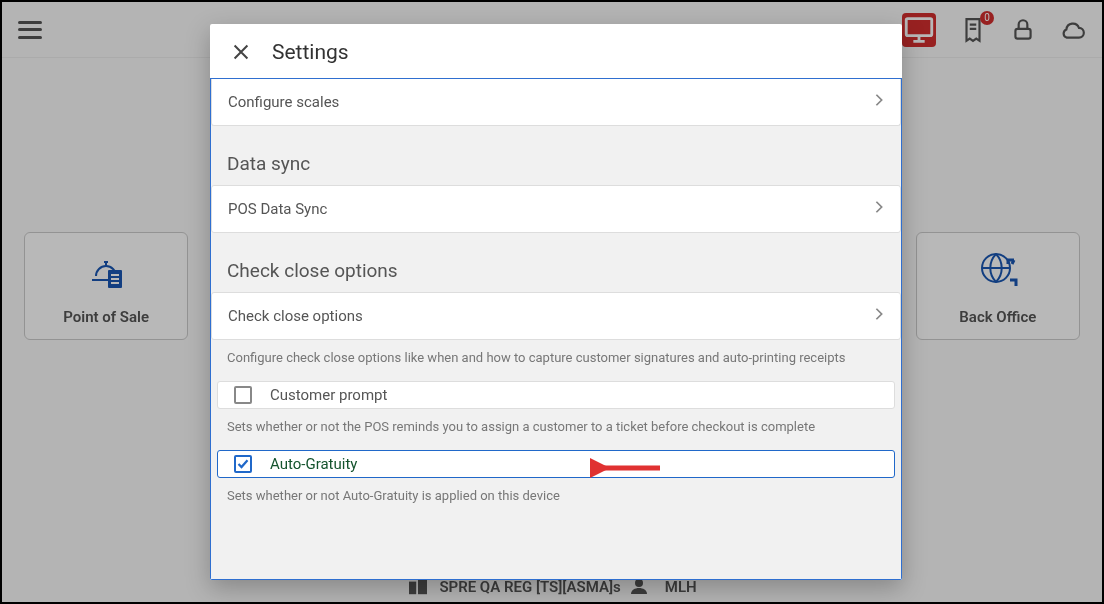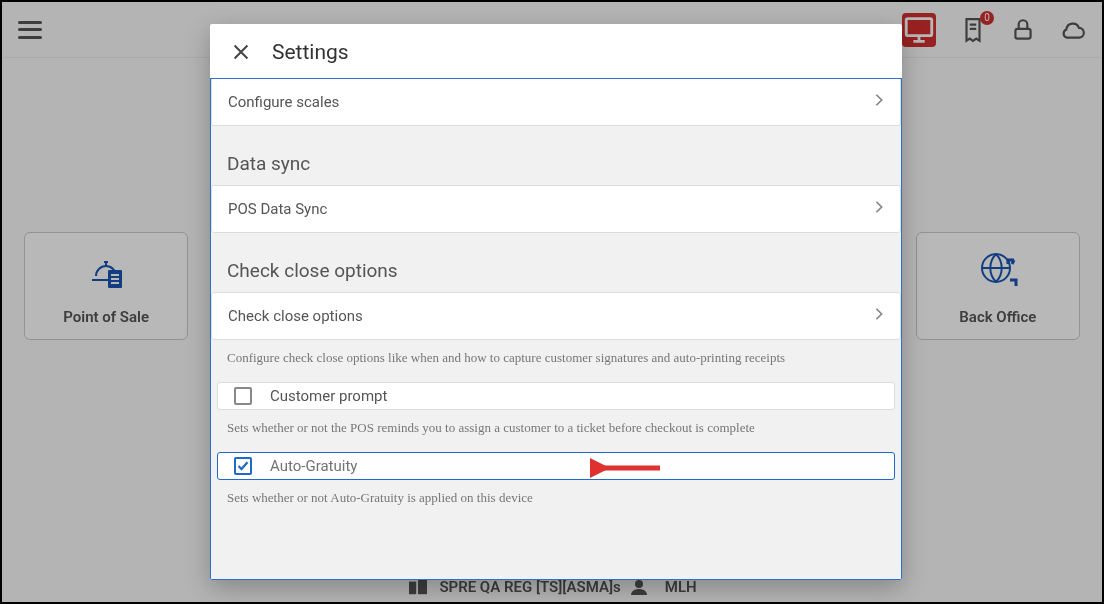--- a/index.html
+++ b/index.html
@@ -48,21 +48,21 @@
     border: 1px solid #ccc; border-radius: 6px;
     background: #fff;
     display:flex; flex-direction:column; align-items:center; justify-content:center;
     gap: 14px;
     color:#555; font-size:15px; font-weight:600;
   }
   .tile svg { width:48px; height:48px; }
 
   .bottom-strip {
     position:absolute; bottom:6px; left:0; right:0;
-    display:flex; justify-content:center; align-items:center; gap:10px;
+    display:flex; justify-content:center; align-items:flex-start; gap:10px;
     color:#555; font-size:15px; font-weight:600;
   }
 
   
   .backdrop {
     position:absolute; inset:0;
     background: rgba(0,0,0,0.28);
   }
 
   
@@ -97,34 +97,34 @@
     border:1px solid #ddd; border-radius:3px;
     padding: 14px 16px;
     display:flex; align-items:center; justify-content:space-between;
     font-size:15px; color:#555;
     cursor:pointer;
   }
   .nav-row + .section-label { margin-top: 10px; }
 
   .helper-text {
     padding: 10px 16px 16px;
-    font-size:13px; color:#777;font-family:Liberation Serif, serif;
+    font-size:13px; color:#777;
   }
 
   .check-row {
     background:#fff; margin: 0 6px;
     border:1px solid #ddd; border-radius:3px;
     padding: 4px 16px;
     display:flex; align-items:center; gap:18px;
     font-size:15px; color:#555;
     cursor:pointer;
   }
   .check-row.selected {
     border:1px solid #2068c9;
-    color:#737373;
+    color:#14532d;
   }
   .checkbox {
     width:18px; height:18px; border:2px solid #888; border-radius:2px;
     display:inline-flex; align-items:center; justify-content:center;
     flex-shrink:0;
   }
   .checkbox.checked {
     border-color:#2068c9;
     color:#2068c9;
   }

